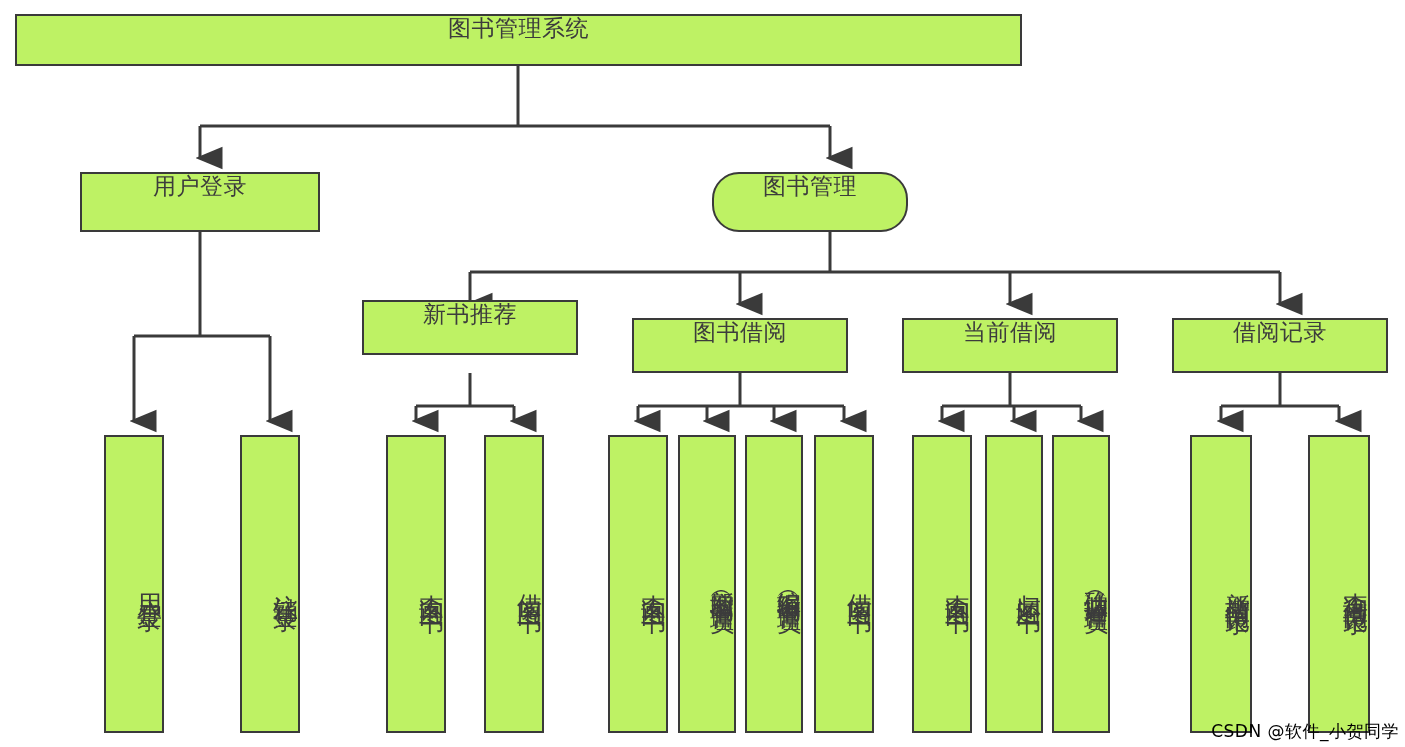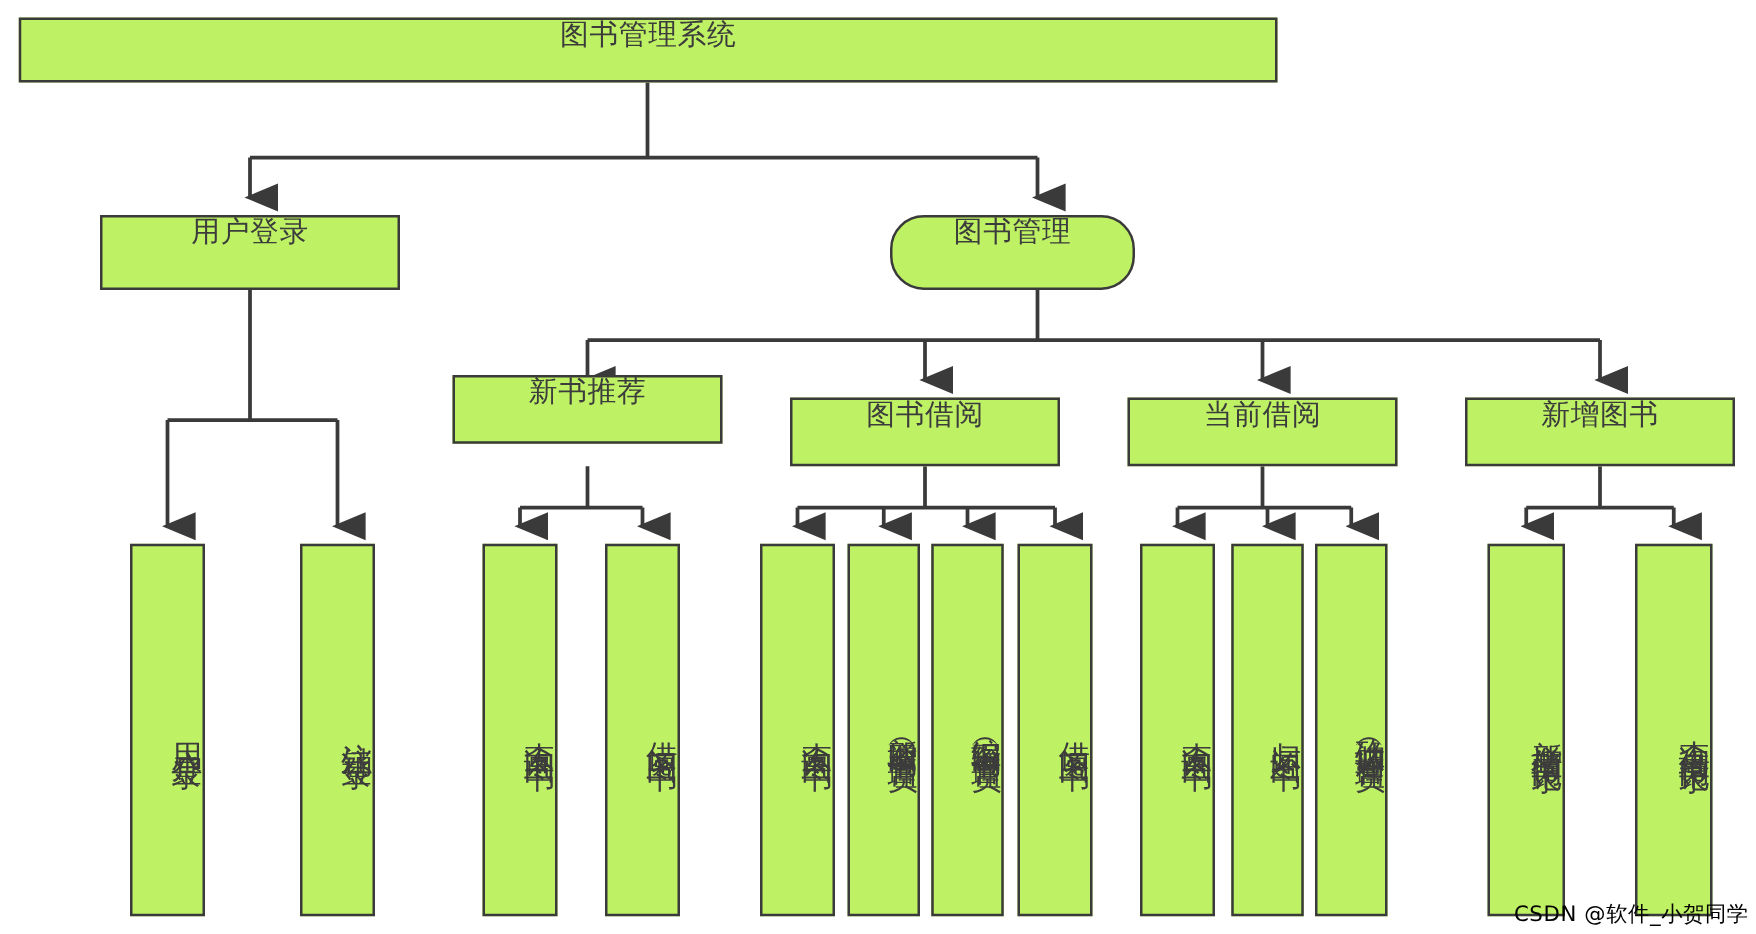--- a/index.html
+++ b/index.html
@@ -135,21 +135,21 @@
   <div class="node h" style="left:362px; top:300px; width:216px; height:55px;">
     <span>新书推荐</span>
   </div>
   <div class="node h" style="left:632px; top:318px; width:216px; height:55px;">
     <span>图书借阅</span>
   </div>
   <div class="node h" style="left:902px; top:318px; width:216px; height:55px;">
     <span>当前借阅</span>
   </div>
   <div class="node h" style="left:1172px; top:318px; width:216px; height:55px;">
-    <span>新增图书</span>
+    <span>借阅记录</span>
   </div>
 
   <div class="node v" style="left:104px; top:435px; width:60px; height:298px;">
     <span class="vtext">用户登录</span>
   </div>
   <div class="node v" style="left:240px; top:435px; width:60px; height:298px;">
     <span class="vtext">注销登录</span>
   </div>
   <div class="node v" style="left:386px; top:435px; width:60px; height:298px;">
     <span class="vtext">查询图书</span>

